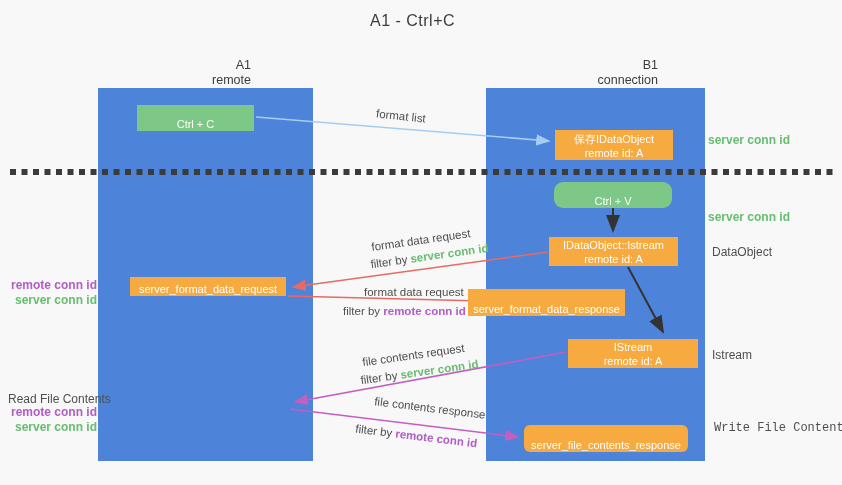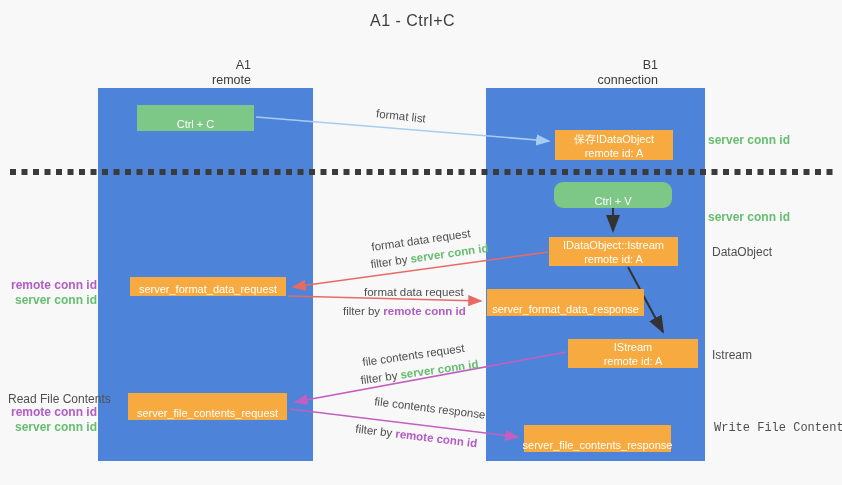--- a/index.html
+++ b/index.html
@@ -88,43 +88,40 @@
 
     <line x1="290" y1="409" x2="518" y2="437" style="stroke:var(--arrow_magenta)" stroke-width="1.6" marker-end="url(#mMagenta)"></line>
   </svg>
 
   <div class="abs node green" style="left:137px; top:105px; width:117px; height:26px;">
     <span>Ctrl + C</span>
   </div>
   <div class="abs node orange" style="left:130px; top:277px; width:156px; height:19px;">
     <span>server_format_data_request</span>
   </div>
-  <div class="abs node orange" style="left:128px; top:393px; width:159px; height:27px;">
-    <span>server_file_contents_request</span>
-  </div>
 
   <div class="abs node orange" style="left:555px; top:130px; width:118px; height:30px;">
     <span>保存IDataObject</span>
     <span>remote id: A</span>
   </div>
   <div class="abs node green" style="left:554px; top:182px; width:118px; height:26px;border-radius:9px;">
     <span>Ctrl + V</span>
   </div>
   <div class="abs node orange" style="left:549px; top:237px; width:129px; height:29px;">
     <span>IDataObject::Istream</span>
     <span>remote id: A</span>
   </div>
-  <div class="abs node orange" style="left:487px; top:289px; width:157px; height:27px;">
+  <div class="abs node orange" style="left:468px; top:289px; width:157px; height:27px;">
     <span>server_format_data_response</span>
   </div>
   <div class="abs node orange" style="left:568px; top:339px; width:130px; height:29px;">
     <span>IStream</span>
     <span>remote id: A</span>
   </div>
-  <div class="abs node orange" style="left:524px; top:425px; width:147px; height:27px;">
+  <div class="abs node orange" style="left:524px; top:425px; width:164px; height:27px;border-radius:6px;">
     <span>server_file_contents_response</span>
   </div>
 
   <div class="abs annot" style="left:376px; top:110px; transform:rotate(6deg);">
     <span>format list</span>
   </div>
 
   <div class="abs annot" style="left:371px; top:234px; transform:rotate(-8deg);">
     <span>format data request</span>
   </div>

